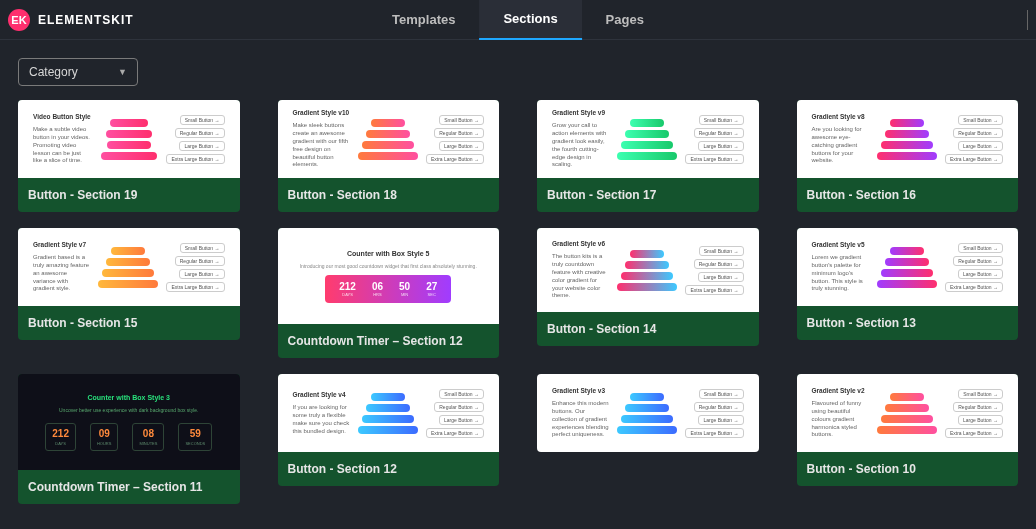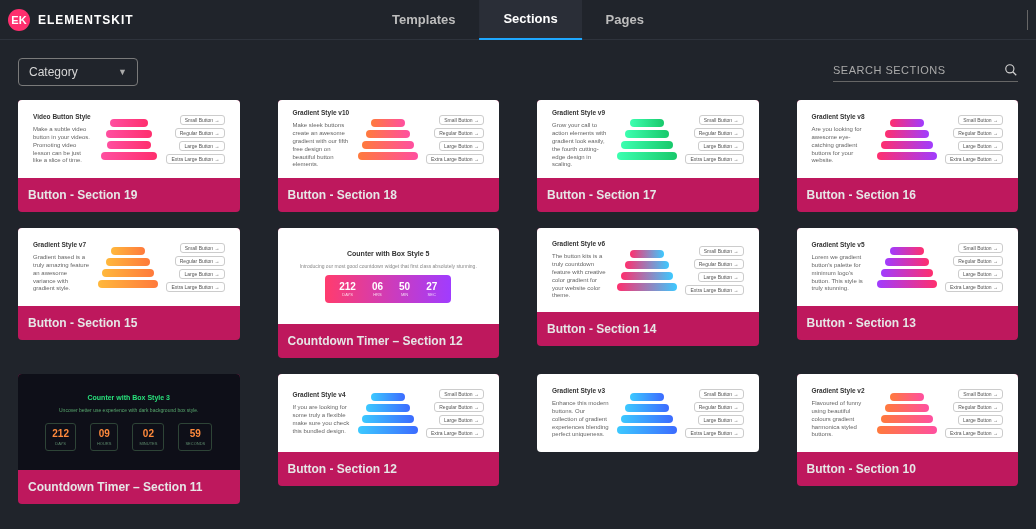--- a/index.html
+++ b/index.html
@@ -14,21 +14,21 @@
   .right-bar{position:absolute;right:8px;top:0;height:40px;display:flex;align-items:center}
   .vbar{width:1px;height:20px;background:#666}
   .controls{display:flex;align-items:center;justify-content:space-between;padding:18px 18px 4px 18px}
   .cat-select{display:flex;align-items:center;justify-content:space-between;border:1px solid #7a7a7a;border-radius:4px;padding:6px 10px;width:120px;color:#d7d7d7;font-size:12px;cursor:pointer}
   .chev{font-size:9px;color:#aaa}
   .search-wrap{display:flex;align-items:center;gap:10px;border-bottom:1px solid #666;padding-bottom:4px;width:185px}
   .search-input{background:transparent;border:0;outline:0;color:#d7d7d7;font-size:11px;flex:1;letter-spacing:.5px}
   .search-input::placeholder{color:#aaa;letter-spacing:.5px}
   .mag{width:14px;height:14px;stroke:#cfcfcf;fill:none}
   .grid{padding:10px 18px;display:grid;grid-template-columns:repeat(4,1fr);column-gap:38px;row-gap:16px;align-items:start}
-  .card{background:#be185d;border-radius:4px;overflow:hidden;cursor:pointer}
+  .card{background:#14532d;border-radius:4px;overflow:hidden;cursor:pointer}
   .thumb{background:#fff;height:78px;display:flex;align-items:center;padding:15px;gap:8px;font-size:6px;color:#555}
   .thumb.dark{background:#0e0f18}
   .thumb .tcol{display:flex;flex-direction:column;gap:3px;flex:1}
   .tcol.text{font-size:6px;color:#666;line-height:1.3}
   .tname{font-weight:bold;color:#333;font-size:6.5px;margin-bottom:2px}
   .bars{display:flex;flex-direction:column;gap:3px;align-items:center;flex:1}
   .bar{height:8px;border-radius:10px}
   .outs{display:flex;flex-direction:column;gap:3px;flex:1;align-items:flex-end}
   .obtn{border:1px solid #ccc;border-radius:3px;font-size:5px;padding:1px 4px;color:#555;white-space:nowrap}
   .caption{padding:10px;font-size:12px;font-weight:600;color:#e6e6e6}
@@ -73,27 +73,20 @@
   <div class="right-bar">
     <div class="vbar"></div>
   </div>
 </div>
 
 <div class="controls">
   <div class="cat-select">
     <span>Category</span>
     <span class="chev">▼</span>
   </div>
-  <div class="search-wrap">
-    <input class="search-input" placeholder="SEARCH SECTIONS" style="">
-    <svg class="mag" viewBox="0 0 24 24">
-        <circle cx="10" cy="10" r="7" stroke-width="2"></circle>
-        <line x1="15" y1="15" x2="21" y2="21" stroke-width="2"></line>
-      </svg>
-  </div>
 </div>
 
 <div class="grid">
 
   <div class="card">
     <div class="thumb">
       <div class="tcol text">
         <div class="tname">Video Button Style</div>
         <div>Make a subtle video button in your videos. Promoting video lesson can be just like a slice of time.</div>
       </div>
@@ -281,21 +274,21 @@
         <div class="cd3">
           <span>
               <b>212</b>
               <small>DAYS</small>
             </span>
           <span>
               <b>09</b>
               <small>HOURS</small>
             </span>
           <span>
-              <b>02</b>
+              <b>08</b>
               <small>MINUTES</small>
             </span>
           <span>
               <b>59</b>
               <small>SECONDS</small>
             </span>
         </div>
       </div>
     </div>
     <div class="caption">Countdown Timer – Section 11</div>

